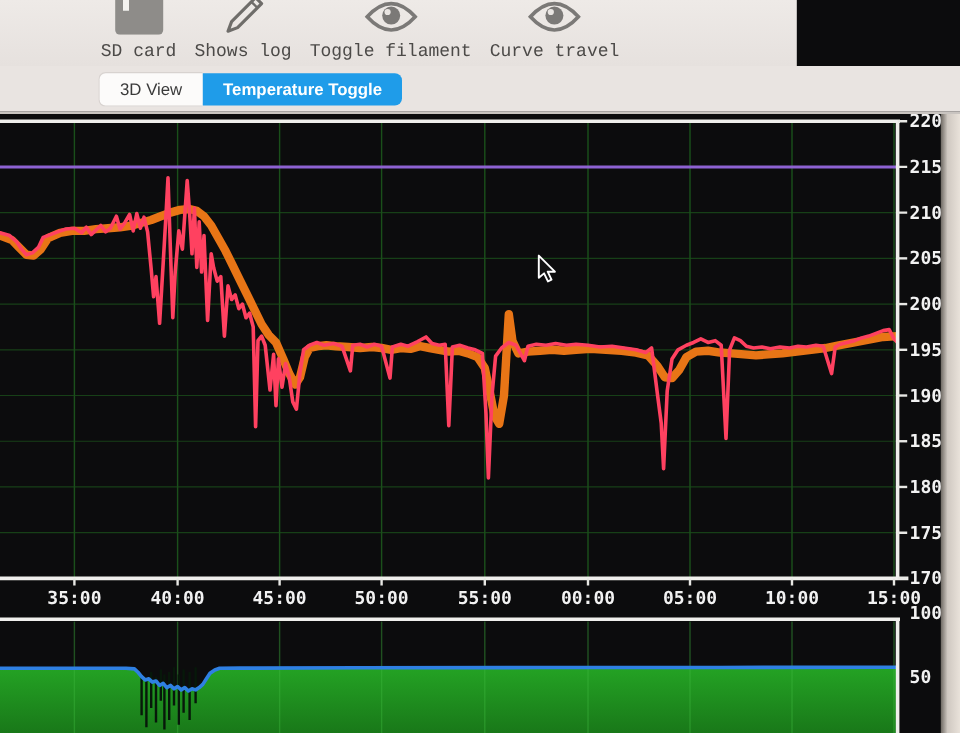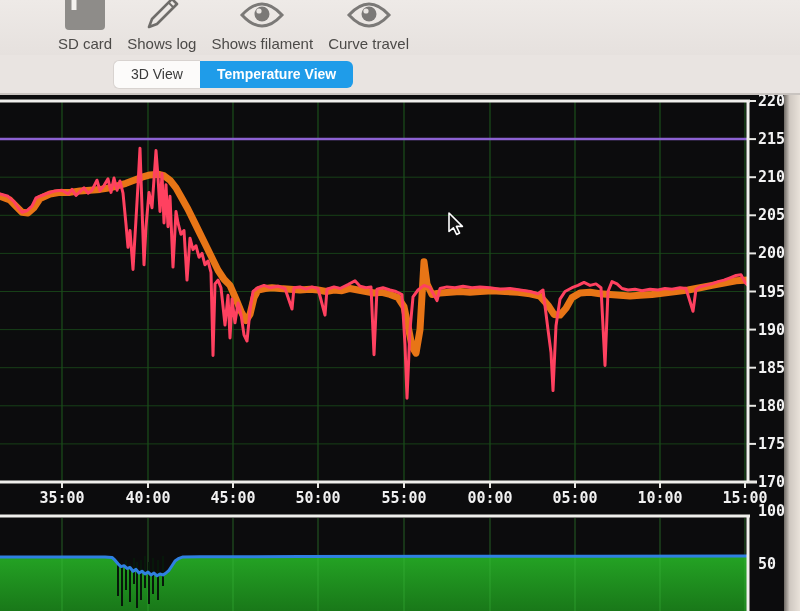--- a/index.html
+++ b/index.html
@@ -1,23 +1,23 @@
 <!DOCTYPE html>
 <html><head>
 <meta charset="utf-8">
 <style>
   html,body{margin:0;padding:0;}
   body{width:800px;height:611px;overflow:hidden;background:#0c0c0d;font-family:"Liberation Sans",sans-serif;}
   .screen{position:relative;width:800px;height:611px;}
-  .toolbar{position:absolute;top:0;left:0;width:800px;height:55px;background:linear-gradient(#eeeae7,#e6e1de);overflow:hidden;display:flex;align-items:flex-end;padding-left:58px;gap:15px;box-sizing:border-box;}
+  .toolbar{position:absolute;top:0;left:0;width:664px;height:55px;background:linear-gradient(#eeeae7,#e6e1de);overflow:hidden;display:flex;align-items:flex-end;padding-left:84px;gap:15px;box-sizing:border-box;font-family:Liberation Mono, monospace;}
   .tool{display:flex;flex-direction:column;align-items:center;padding-bottom:3px;}
   .tool .ticon{display:block;}
   .tool .tlabel{font-size:15px;color:#4c4a48;margin-top:1px;white-space:nowrap;}
   .tool.sd .ticon{margin-top:-16px;}
-  .tabbar{position:absolute;top:55px;left:0;width:800px;height:38px;background:#e9e4e1;display:flex;align-items:center;padding-left:113px;box-sizing:border-box;}
+  .tabbar{position:absolute;top:55px;left:0;width:800px;height:38px;background:#e9e4e1;display:flex;align-items:center;padding-left:82px;box-sizing:border-box;}
   .tab{height:27px;display:flex;align-items:center;padding:0 17px;font-size:14px;cursor:default;}
   .tab.inactive{background:#fcfbfa;color:#3a3a3a;border:1px solid #d8d3d0;border-right:none;border-radius:6px 0 0 6px;}
   .tab.active{background:#1f9ce9;color:#fff;font-weight:bold;border-radius:0 6px 6px 0;}
   .divider{position:absolute;top:93px;left:0;width:800px;height:2px;background:#c9c4c0;}
   .chartwrap{position:absolute;top:95px;left:0;width:800px;height:516px;background:#be185d;}
   svg text.tick{fill:#f2f2f2;font-family:"DejaVu Sans Mono",monospace;font-size:15px;font-weight:bold;}
   .bezel{position:absolute;top:95px;right:0;width:16px;height:516px;background:linear-gradient(to right,#6e6963,#cfc8c1 35%,#e9e2da);z-index:5;}
 </style>
 </head>
 <body>
@@ -41,34 +41,34 @@
             <line x1="24.5" y1="6.5" x2="29.5" y2="11.5" stroke="#6f6d6a" stroke-width="2"></line>
           </svg></span>
         <span class="tlabel">Shows log</span>
       </div>
       <div class="tool">
         <span class="ticon"><svg width="46" height="30" viewBox="0 0 46 30">
             <path d="M3,15 Q23,-7 43,15 Q23,37 3,15 Z" fill="none" stroke="#7b7977" stroke-width="3"></path>
             <circle cx="23" cy="14" r="7.5" fill="#7b7977"></circle>
             <circle cx="20" cy="11" r="2.6" fill="#e9e5e2"></circle>
           </svg></span>
-        <span class="tlabel">Shows filament</span>
+        <span class="tlabel">Toggle filament</span>
       </div>
       <div class="tool">
         <span class="ticon"><svg width="46" height="30" viewBox="0 0 46 30">
             <path d="M3,15 Q23,-7 43,15 Q23,37 3,15 Z" fill="none" stroke="#7b7977" stroke-width="3"></path>
             <circle cx="23" cy="14" r="7.5" fill="#7b7977"></circle>
             <circle cx="20" cy="11" r="2.6" fill="#e9e5e2"></circle>
           </svg></span>
         <span class="tlabel">Curve travel</span>
       </div>
     </div>
   <div class="tabbar" id="tabbar">
       <div class="tab inactive">3D View</div>
-      <div class="tab active">Temperature View</div>
+      <div class="tab active">Temperature Toggle</div>
     </div>
   <div class="divider"></div>
   <div class="chartwrap">
     <svg id="plot" width="800" height="516">
         <rect x="0" y="0" width="800" height="516" fill="#0c0c0d"></rect>
         <g>
           <line x1="62" y1="6" x2="62" y2="387" stroke="#1e5c1e" stroke-width="1.2" opacity="0.85"></line>
           <line x1="148" y1="6" x2="148" y2="387" stroke="#1e5c1e" stroke-width="1.2" opacity="0.85"></line>
           <line x1="233" y1="6" x2="233" y2="387" stroke="#1e5c1e" stroke-width="1.2" opacity="0.85"></line>
           <line x1="318" y1="6" x2="318" y2="387" stroke="#1e5c1e" stroke-width="1.2" opacity="0.85"></line>

